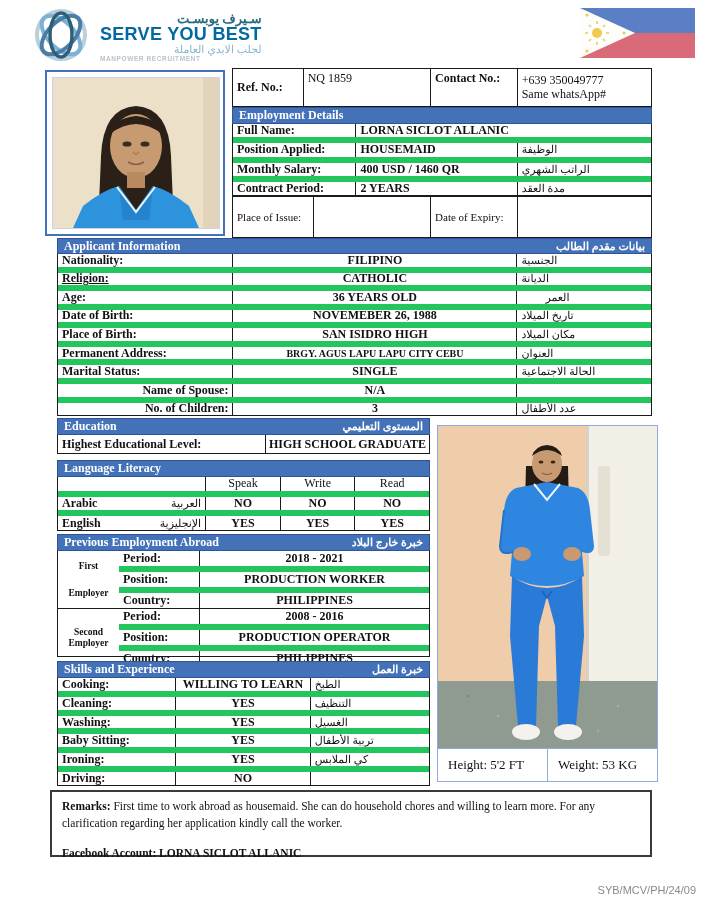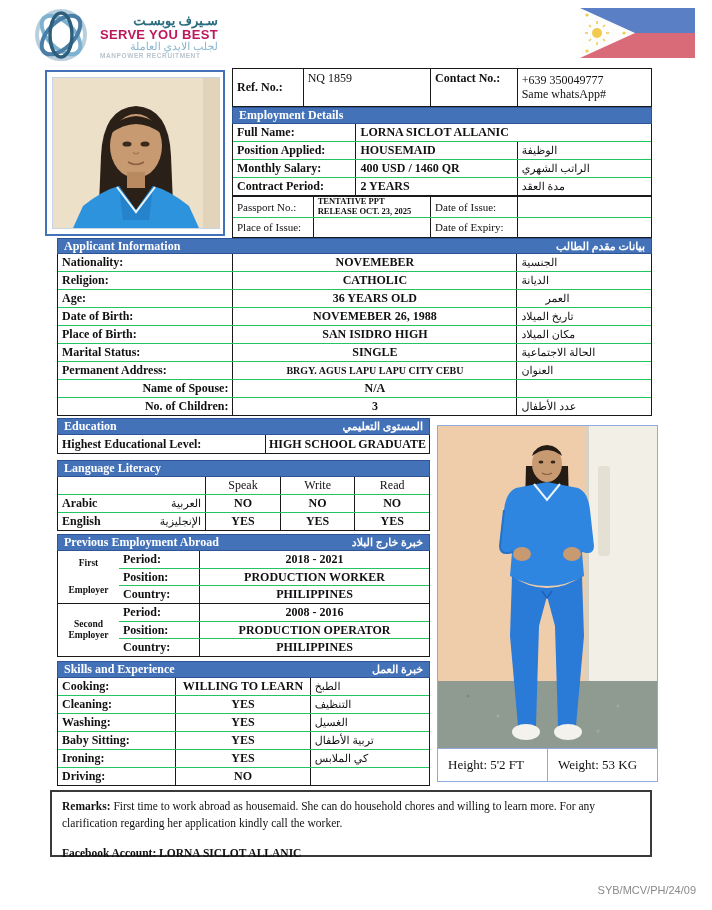--- a/index.html
+++ b/index.html
@@ -4,21 +4,21 @@
 <style>
   html,body{margin:0;padding:0;background:#fff;}
   #page{position:relative;width:712px;height:910px;background:#fff;font-family:"Liberation Serif",serif;color:#111;overflow:hidden;}
   .abs{position:absolute;box-sizing:border-box;}
   
   .band{background:#4472b8;border:1px solid #2f5496;color:#fff;font-weight:bold;font-size:12px;
         display:flex;justify-content:space-between;align-items:center;padding:0 6px;box-sizing:border-box;}
   .band .ar{font-size:11px;}
   
   .tbl{border:1px solid #1a1a1a;background:#fff;box-sizing:border-box;display:flex;flex-direction:column;}
-  .tr{display:flex;flex:1;border-top:1px solid #22c55e;box-sizing:border-box;min-height:0;}
+  .tr{display:flex;flex:1;border-top:6px solid #22c55e;box-sizing:border-box;min-height:0;}
   .tr:first-child{border-top:none;}
   .td{border-left:1px solid #1a1a1a;box-sizing:border-box;padding:0 4px;font-size:12px;
       display:flex;align-items:center;overflow:hidden;white-space:nowrap;}
   .td:first-child{border-left:none;}
   .lbl{font-weight:bold;}
   .val{font-weight:bold;}
   .ctr{justify-content:center;text-align:center;}
   .rt{justify-content:flex-end;text-align:right;}
   .ar{direction:rtl;font-size:11px;}
   .sm{font-size:10px;}
@@ -31,21 +31,21 @@
   #photo-panel .photo-area{flex:1;overflow:hidden;}
   #photo-panel .hw-row{display:flex;border-top:1px solid #8faadc;height:32px;}
   #photo-panel .hw-cell{flex:1;display:flex;align-items:center;padding:0 10px;font-size:13px;box-sizing:border-box;}
   #photo-panel .hw-cell + .hw-cell{border-left:1px solid #8faadc;}
   
   #remarks-box{border:2px solid #3a3a3a;padding:6px 10px;font-size:11.5px;line-height:1.45;}
   #footer-code{font-family:"Liberation Sans",sans-serif;font-size:11px;color:#8a8a8a;}
   
   #logo-text{display:flex;flex-direction:column;line-height:1.05;}
   #logo-ar-name{color:#2b6b7f;font-size:13px;font-weight:bold;direction:rtl;}
-  #logo-en-name{color:#be185d;font-size:13px;font-weight:bold;letter-spacing:.3px;font-family:"Liberation Sans",sans-serif;}
+  #logo-en-name{color:#0369a1;font-size:18px;font-weight:bold;letter-spacing:.3px;font-family:"Liberation Sans",sans-serif;}
   #logo-ar-tag{color:#8ab6cf;font-size:11px;direction:rtl;}
   #logo-en-tag{color:#b9c4cc;font-size:6.5px;font-weight:bold;letter-spacing:.6px;font-family:"Liberation Sans",sans-serif;}
 </style>
 </head>
 <body>
 
 <div id="page">
 
   <div class="abs" style="left:30px;top:4px;display:flex;align-items:center;gap:8px;">
     <span>
@@ -137,76 +137,67 @@
       <div class="td ar rt" style="width:135px;">الراتب الشهري</div>
     </div>
     <div class="tr">
       <div class="td lbl" style="width:123px;">Contract Period:</div>
       <div class="td val" style="width:162px;">2 YEARS</div>
       <div class="td ar rt" style="width:135px;">مدة العقد</div>
     </div>
   </div>
   <div class="tbl abs" style="left:232px;top:196px;width:420px;height:42px;">
     <div class="tr">
-      <div class="td" style="width:80px;font-size:11px;">Passport No.:</div>
-      <div class="td stack xs lbl" style="width:118px;">
-        <span>TENTATIVE PPT</span>
-        <span>RELEASE OCT. 23, 2025</span>
-      </div>
-      <div class="td" style="width:87px;font-size:11px;">Date of Issue:</div>
-      <div class="td" style="width:135px;"></div>
-    </div>
-    <div class="tr">
       <div class="td" style="width:80px;font-size:11px;">Place of Issue:</div>
       <div class="td" style="width:118px;"></div>
       <div class="td" style="width:87px;font-size:11px;">Date of Expiry:</div>
       <div class="td" style="width:135px;"></div>
     </div>
   </div>
 
   <div class="band abs" style="left:57px;top:238px;width:595px;height:16px;">
     <span>Applicant Information</span>
     <span class="ar">بيانات مقدم الطالب</span>
   </div>
   <div class="tbl abs" style="left:57px;top:254px;width:595px;height:162px;border-top:none;">
 
     <div class="tr">
       <div class="td lbl" style="width:175px;">Nationality:</div>
-      <div class="td val ctr" style="width:285px;">NOVEMEBER</div>
+      <div class="td val ctr" style="width:285px;">FILIPINO</div>
       <div class="td ar rt" style="width:135px;">الجنسية</div>
     </div>
     <div class="tr">
-      <div class="td lbl" style="width:175px;">Religion:</div>
+      <div class="td lbl" style="width:175px;text-decoration:underline;">Religion:</div>
       <div class="td val ctr" style="width:285px;">CATHOLIC</div>
       <div class="td ar rt" style="width:135px;">الديانة</div>
     </div>
     <div class="tr">
       <div class="td lbl" style="width:175px;">Age:</div>
       <div class="td val ctr" style="width:285px;">36 YEARS OLD</div>
       <div class="td ar rt" style="width:135px;padding-left:28px;">العمر</div>
     </div>
     <div class="tr">
       <div class="td lbl" style="width:175px;">Date of Birth:</div>
       <div class="td val ctr" style="width:285px;">NOVEMEBER 26, 1988</div>
       <div class="td ar rt" style="width:135px;">تاريخ الميلاد</div>
     </div>
     <div class="tr">
       <div class="td lbl" style="width:175px;">Place of Birth:</div>
       <div class="td val ctr" style="width:285px;">SAN ISIDRO HIGH</div>
       <div class="td ar rt" style="width:135px;">مكان الميلاد</div>
     </div>
     <div class="tr">
+      <div class="td lbl" style="width:175px;">Permanent Address:</div>
+      <div class="td val ctr sm" style="width:285px;">BRGY. AGUS LAPU LAPU CITY CEBU</div>
+      <div class="td ar rt" style="width:135px;">العنوان</div>
+    </div>
+    <div class="tr">
       <div class="td lbl" style="width:175px;">Marital Status:</div>
       <div class="td val ctr" style="width:285px;">SINGLE</div>
       <div class="td ar rt" style="width:135px;">الحالة الاجتماعية</div>
-    </div>
-    <div class="tr">
-      <div class="td lbl" style="width:175px;">Permanent Address:</div>
-      <div class="td val ctr sm" style="width:285px;">BRGY. AGUS LAPU LAPU CITY CEBU</div>
-      <div class="td ar rt" style="width:135px;">العنوان</div>
     </div>
     <div class="tr">
       <div class="td lbl rt" style="width:175px;">Name of Spouse:</div>
       <div class="td val ctr" style="width:285px;">N/A</div>
       <div class="td ar rt" style="width:135px;"></div>
     </div>
     <div class="tr">
       <div class="td lbl rt" style="width:175px;">No. of Children:</div>
       <div class="td val ctr" style="width:285px;">3</div>
       <div class="td ar rt" style="width:135px;">عدد الأطفال</div>

